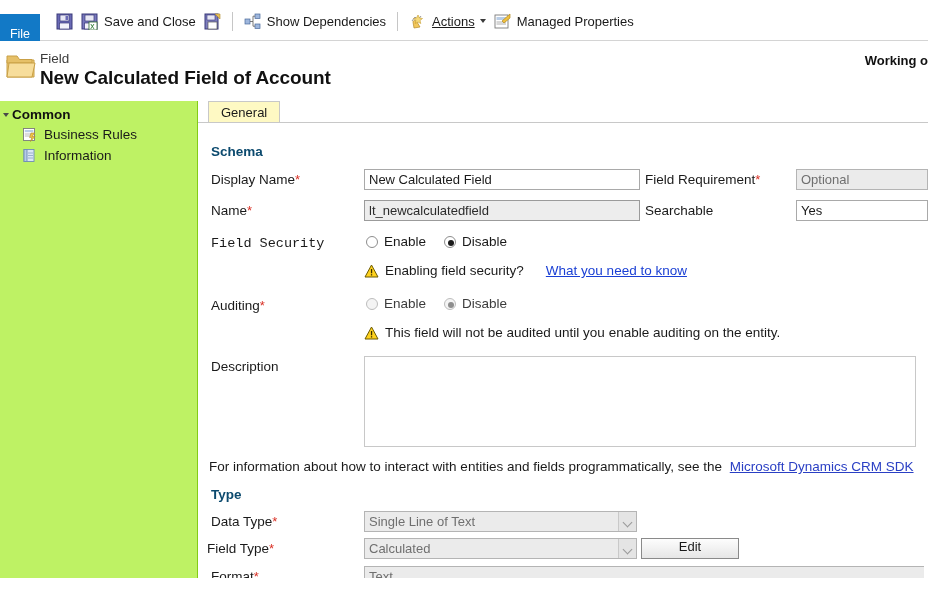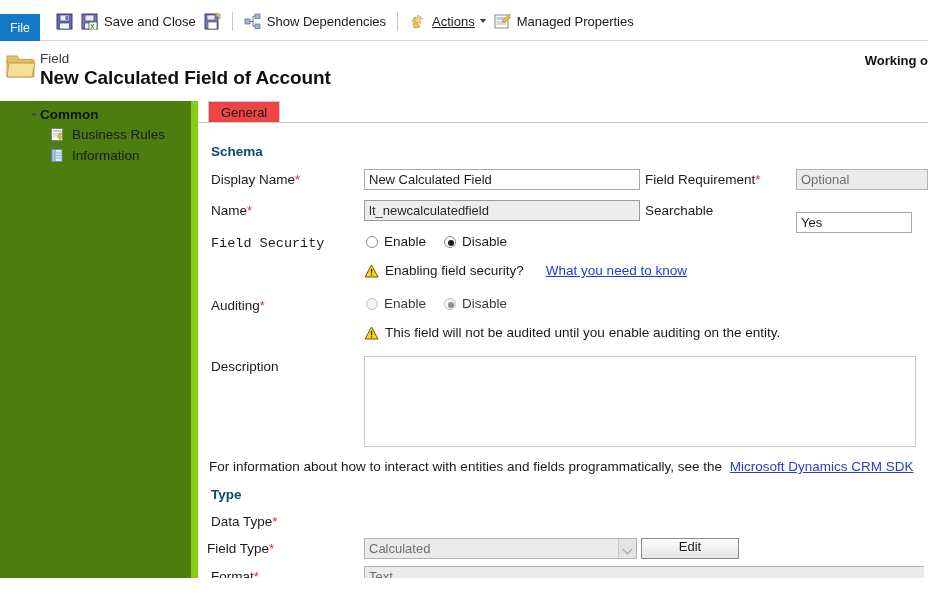--- a/index.html
+++ b/index.html
@@ -22,21 +22,21 @@
     display: flex;
     align-items: center;
   }
   .file-btn {
     position: absolute;
     left: 0; top: 14px;
     width: 40px; height: 27px;
     background: #1279c6;
     color: #ffffff;
     font-size: 12.5px;
-    display: flex; align-items: center; justify-content: center;
+    display: flex; align-items: flex-end; justify-content: center;
     cursor: pointer;
   }
   .tb-items {
     display: flex;
     align-items: center;
     margin-left: 52px;
     height: 100%;
     padding-top: 2px;
   }
   .tb-item {
@@ -86,25 +86,24 @@
   }
 
   
   .body-wrap {
     position: relative;
     height: 477px;
     display: flex;
   }
   .sidebar {
     width: 198px;
-    background: #4d7c0f;
-    border-right: 7px solid #84cc16;
+    background: #bef264;
+    border-right: 1px solid #84cc16;
     padding-top: 4px;
     flex: 0 0 198px;
-    padding-left: 28px;
   }
   .nav-group {
     display: flex; align-items: center;
     padding: 2px 0 2px 4px;
     font-weight: bold; font-size: 13.5px; color: #111111;
   }
   .grp-arrow {
     width: 0; height: 0;
     border-left: 4px solid #4a4a4a;
     border-top: 3.5px solid transparent;
@@ -133,21 +132,21 @@
     margin: 0;
     padding-left: 10px;
   }
   .tab {
     position: relative;
     display: inline-block;
     height: 21px;
     line-height: 21px;
     padding: 0 12px;
     font-size: 13px;
-    background: #ef4444;
+    background: #fef9c3;
     border: 1px solid #c8c8c8;
     border-bottom: none;
     cursor: pointer;
     z-index: 2;
   }
   .tabline {
     position: absolute;
     left: 0; right: 0; top: 21px;
     height: 1px; background: #c8c8c8;
   }
@@ -449,21 +448,21 @@
       </div>
 
       <div class="lbl-left" style="left:13px; top:80px;">
         <span>Name</span><span class="req">*</span>
       </div>
       <input class="txt grey-in" style="left: 166px; top: 77px; width: 276px;" value="lt_newcalculatedfield">
 
       <div class="lbl-left" style="left:447px; top:80px;">
         <span>Searchable</span>
       </div>
-      <div class="sel" style="left:598px; top:89px; width:116px; background:#ffffff; color:#1a1a1a; border:1px solid #a9a9a9;">
+      <div class="sel" style="left:598px; top:77px; width:132px; background:#ffffff; color:#1a1a1a; border:1px solid #a9a9a9;">
         <span>Yes</span>
       </div>
 
       <div class="lbl-left" style="left:13px; top:113px;font-family:Liberation Mono, monospace;">
         <span>Field Security</span>
       </div>
       <div class="radio-row" style="left:168px; top:111px;">
         <label class="radio-opt">
           <span class="rb"></span>
           <span class="rl">Enable</span>
@@ -519,20 +518,24 @@
       <div class="info-line" style="left:11px; top:336px;">
         <span>For information about how to interact with entities and fields programmatically, see the</span>
         <a class="link sdk" style="margin-left:4px;">Microsoft Dynamics CRM SDK</a>
       </div>
 
       <div class="section-title" style="left:13px; top:364px;">Type</div>
 
       <div class="lbl-left" style="left:13px; top:391px;">
         <span>Data Type</span><span class="req">*</span>
       </div>
+      <div class="sel" style="left:166px; top:388px; width:273px;">
+        <span>Single Line of Text</span>
+        <span class="chev"></span>
+      </div>
 
       <div class="lbl-left" style="left:9px; top:418px;">
         <span>Field Type</span><span class="req">*</span>
       </div>
       <div class="sel" style="left:166px; top:415px; width:273px;">
         <span>Calculated</span>
         <span class="chev"></span>
       </div>
       <div class="btn" style="left:443px; top:415px; width:98px;">
         <span>Edit</span>

